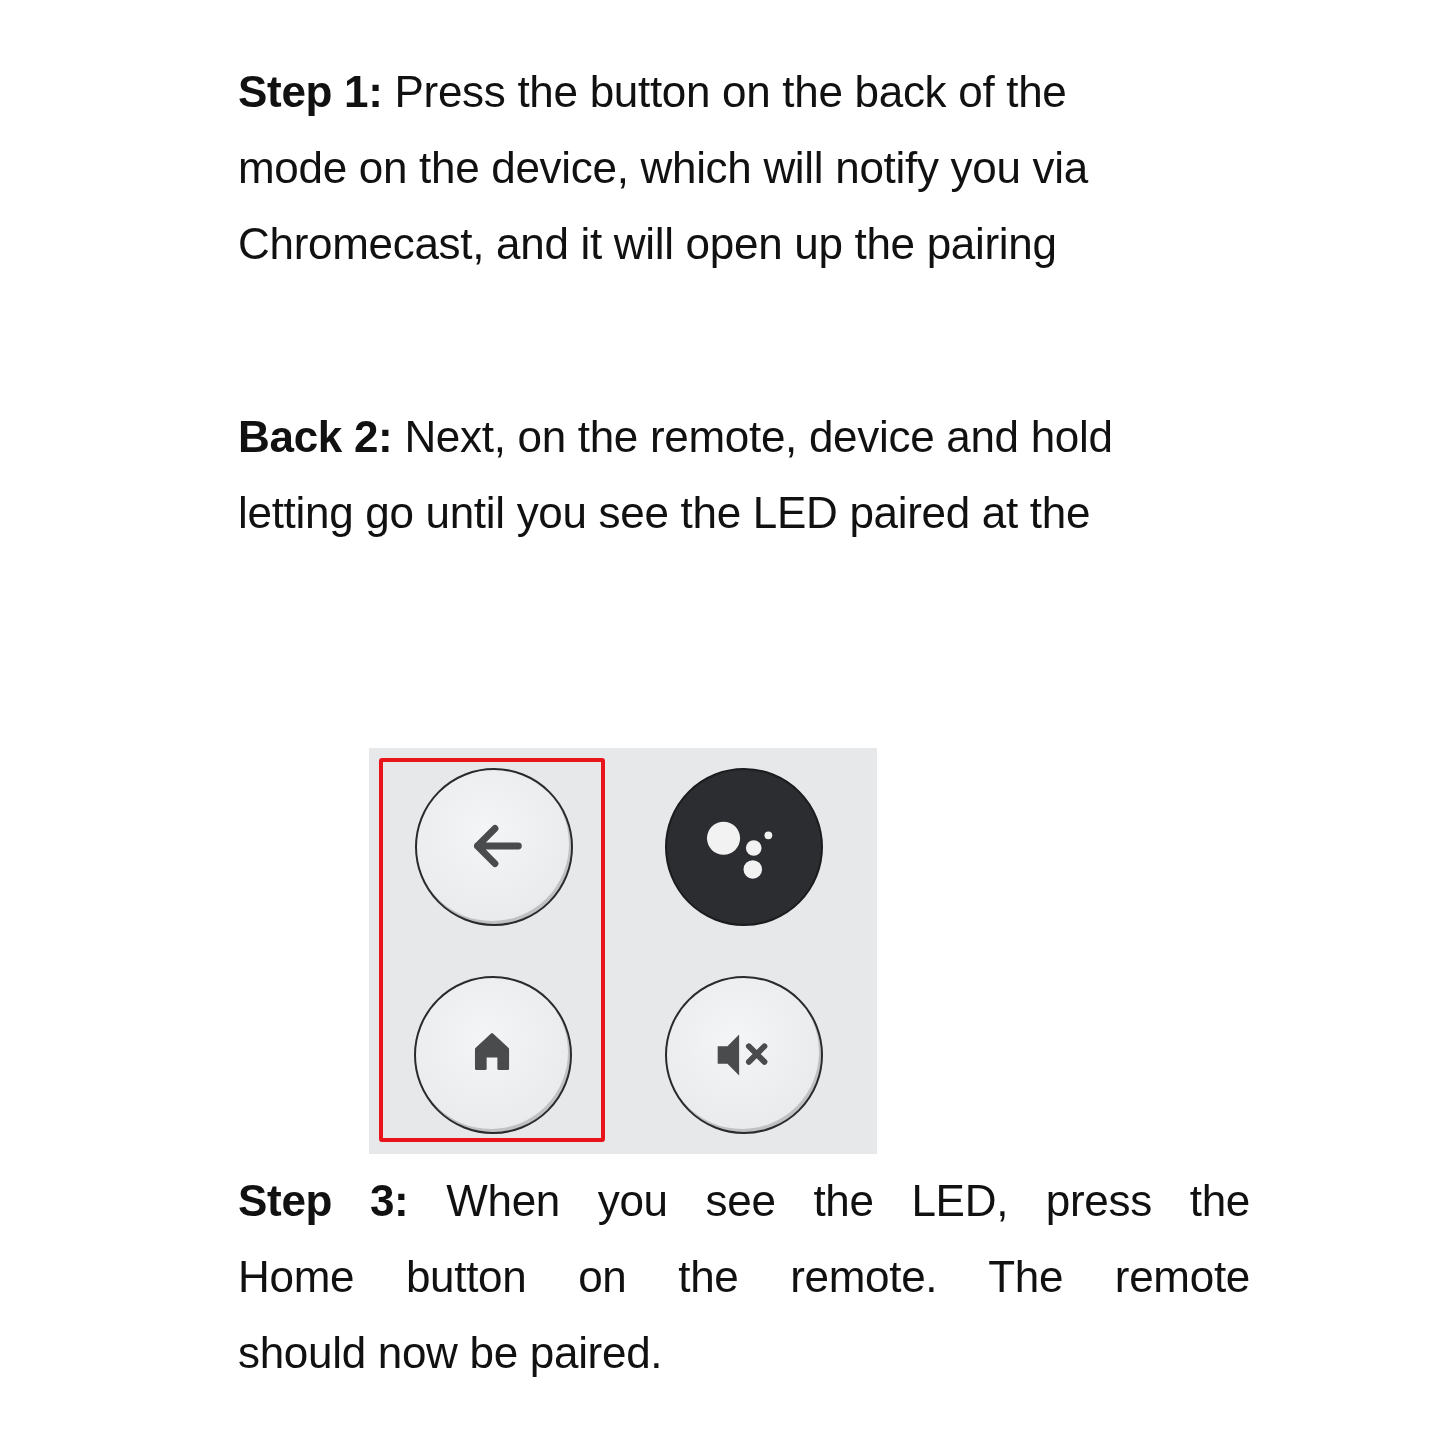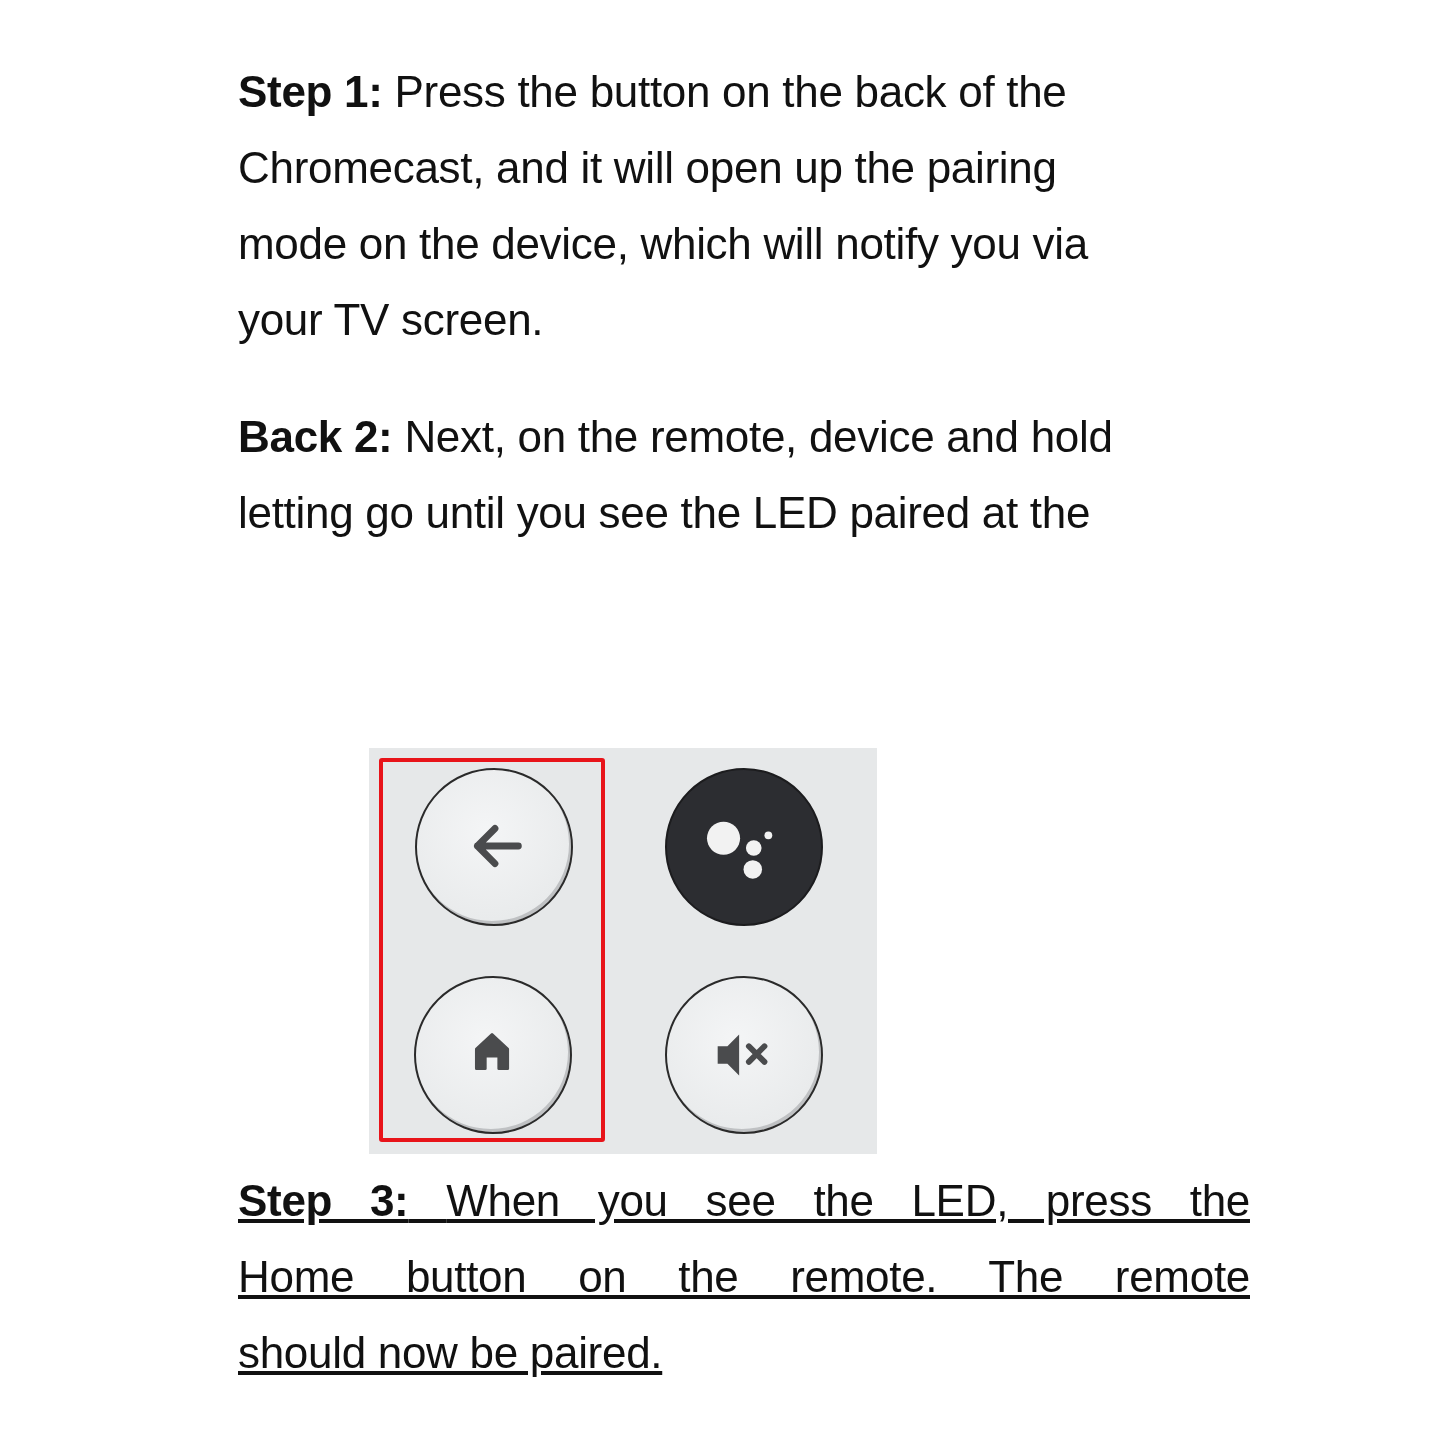--- a/index.html
+++ b/index.html
@@ -3,39 +3,38 @@
 <meta charset="utf-8">
 <style>
   html, body { margin: 0; padding: 0; background: #ffffff; }
   body { width: 1445px; height: 1445px; position: relative; overflow: hidden;
          font-family: "Liberation Sans", "DejaVu Sans", sans-serif; color: #111; }
   .para { position: absolute; left: 238px; font-size: 44px; line-height: 76px; letter-spacing: -0.3px; }
   .para b { font-weight: bold; }
   .para .line { display: block; white-space: nowrap; }
   #step1 { top: 54px; width: 1000px; }
   #step2 { top: 399px; width: 1000px; }
-  #step3 { top: 1163px; width: 1012px; text-decoration: underline; }
+  #step3 { top: 1163px; width: 1012px; }
   #step3 .line.j { text-align: justify; text-align-last: justify; }
   .figure { position: absolute; left: 369px; top: 748px; width: 508px; height: 406px; background: #e6e8e9; }
   .highlight { position: absolute; left: 10px; top: 10px; width: 226px; height: 384px;
                border: 4px solid #e8141a; border-radius: 3px; box-sizing: border-box; }
   .rbtn { position: absolute; width: 158px; height: 158px; border-radius: 50%; box-sizing: border-box; }
   .rbtn.light { background: radial-gradient(circle at 45% 40%, #f4f5f6 0%, #e9ebec 70%, #dfe1e2 100%);
                 border: 2px solid #2a2a2a; box-shadow: inset -2px -3px 0 #bfc1c3; }
   .rbtn.dark { background: #2c2d31; border: 2px solid #1c1c1e; }
   .rbtn svg { position: absolute; left: 0; top: 0; width: 100%; height: 100%; }
 </style>
 </head>
 <body>
 
 <div id="step1" class="para">
   <span class="line"><b>Step 1:</b> <span>Press the button on the back of the</span></span>
+  <span class="line">mode on the device, which will notify you via</span>
   <span class="line">Chromecast, and it will open up the pairing</span>
-  <span class="line">mode on the device, which will notify you via</span>
-  <span class="line">your TV screen.</span>
 </div>
 
 <div id="step2" class="para">
   <span class="line"><b>Back 2:</b> <span>Next, on the remote, device and hold</span></span>
   <span class="line">letting go until you see the LED paired at the</span>
 </div>
 
 <div class="figure">
   <div class="highlight"></div>
 

